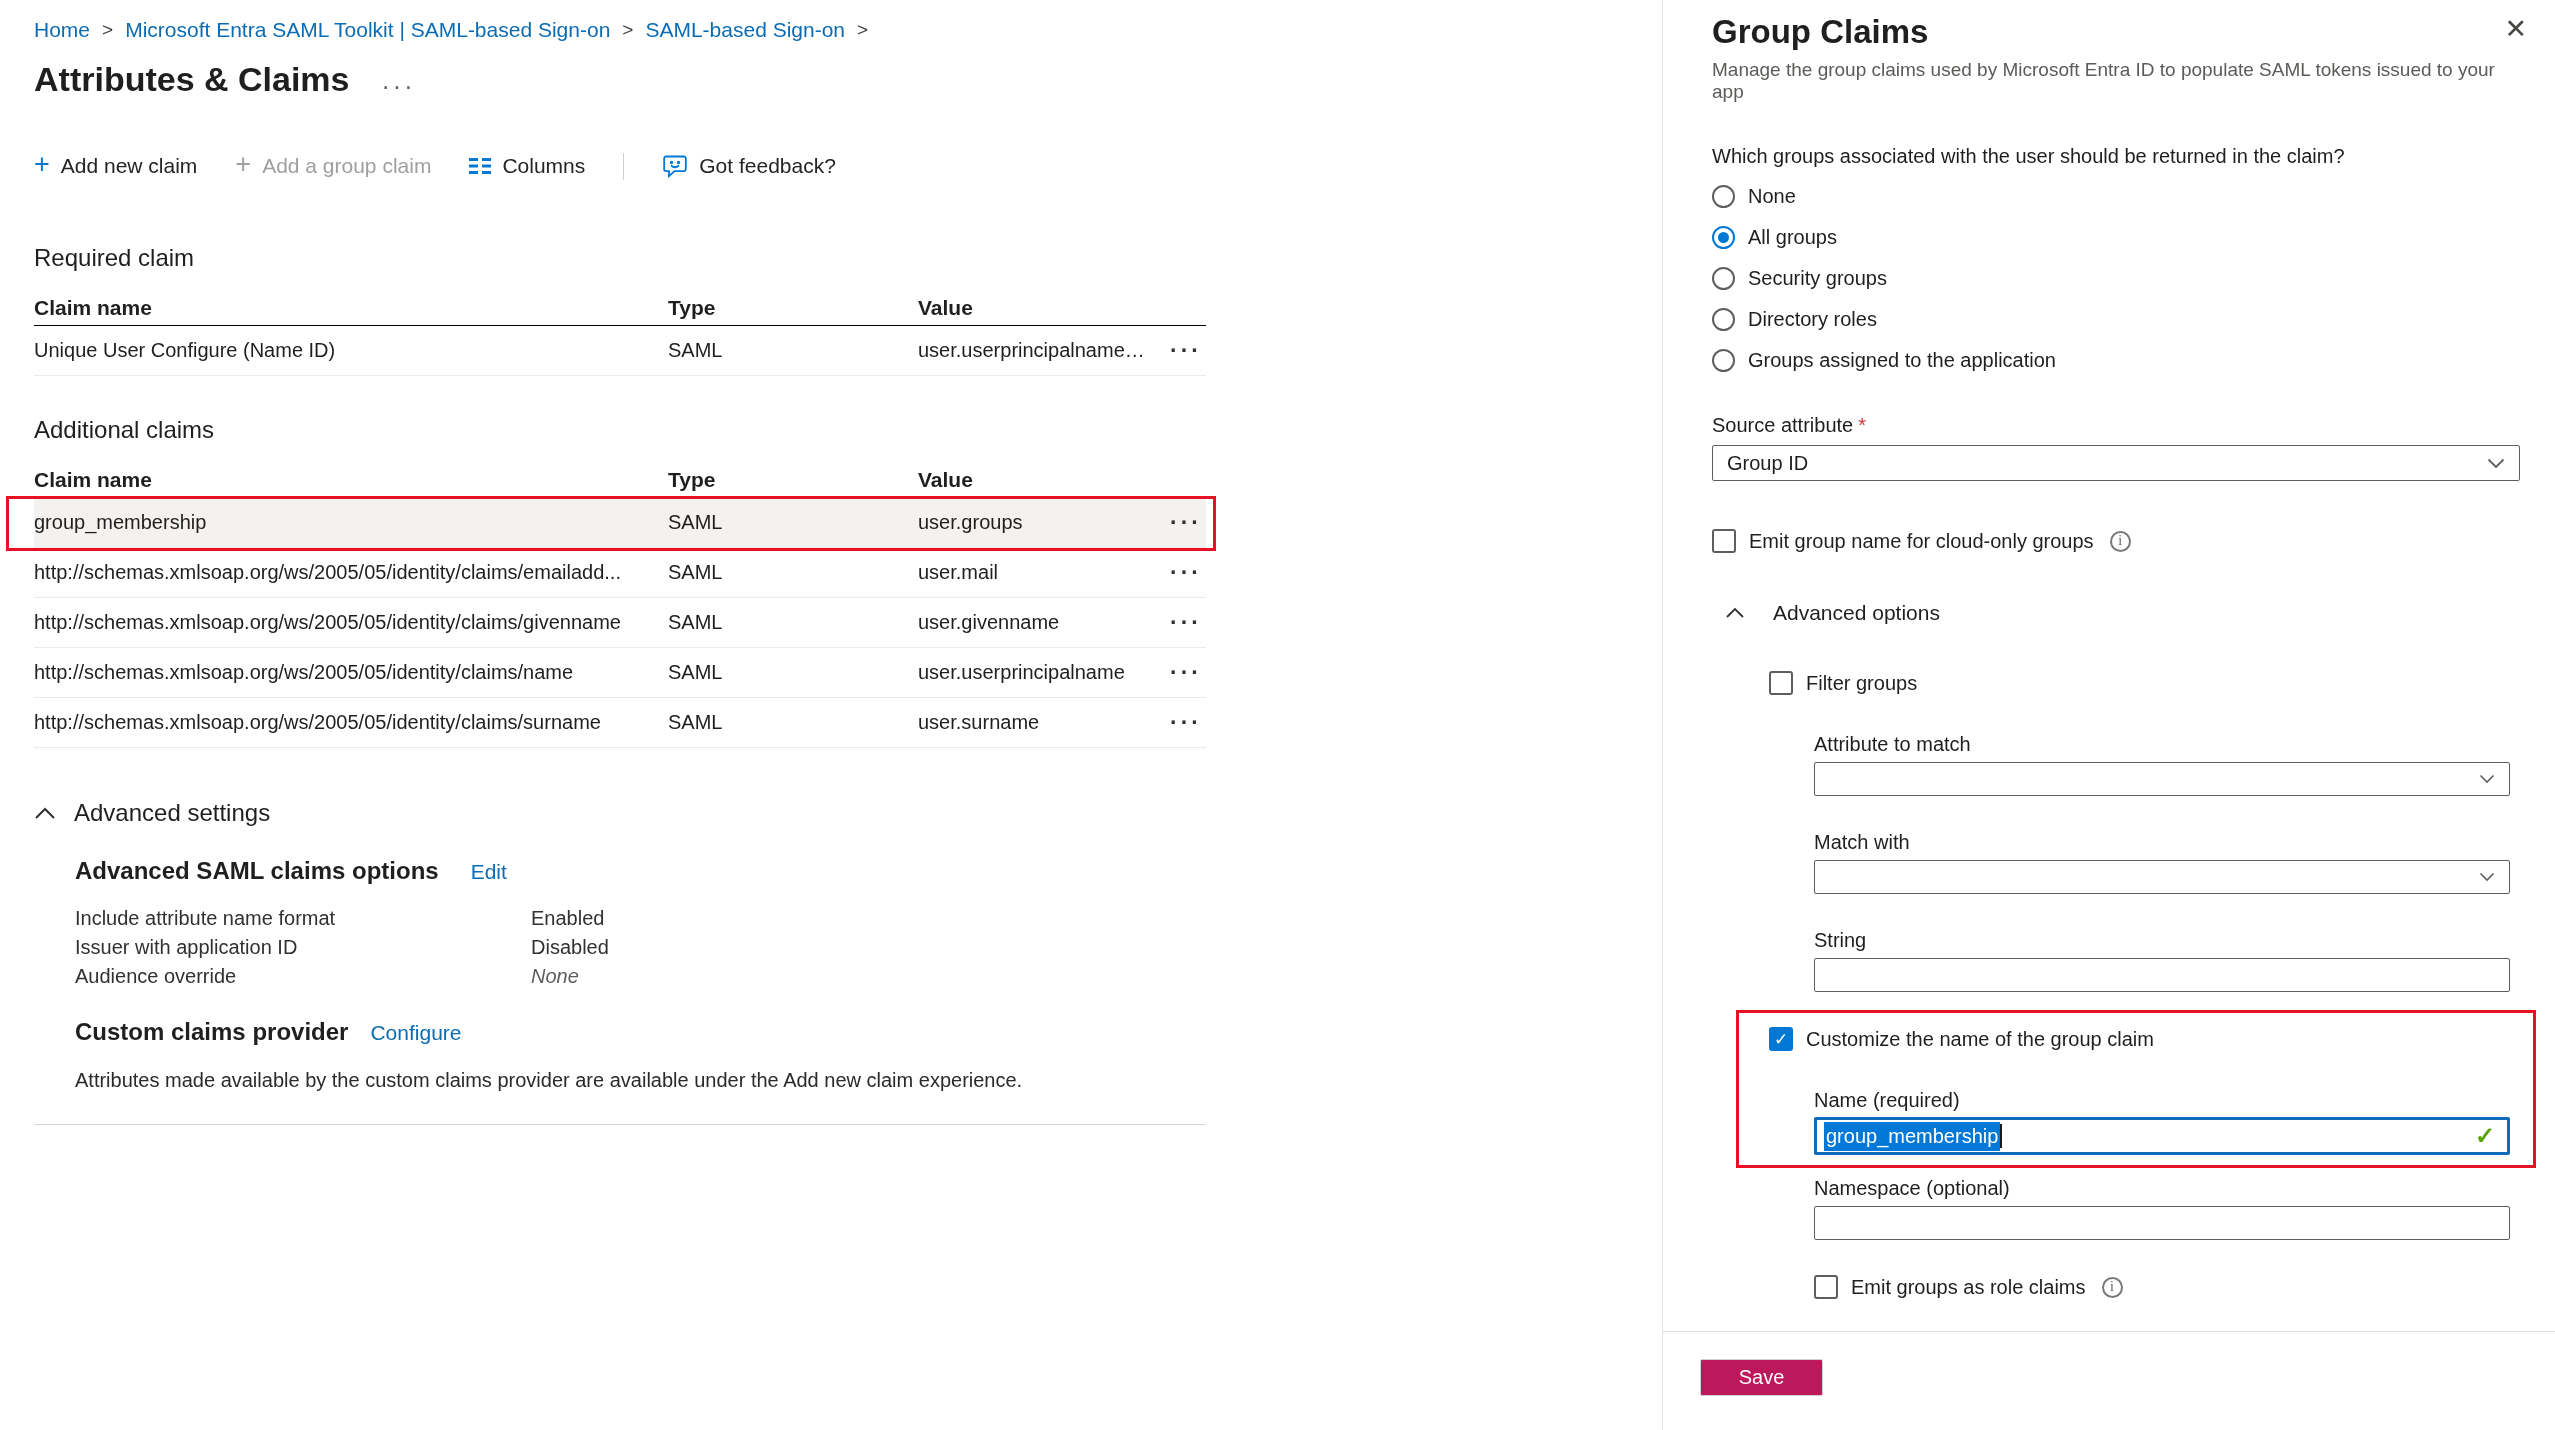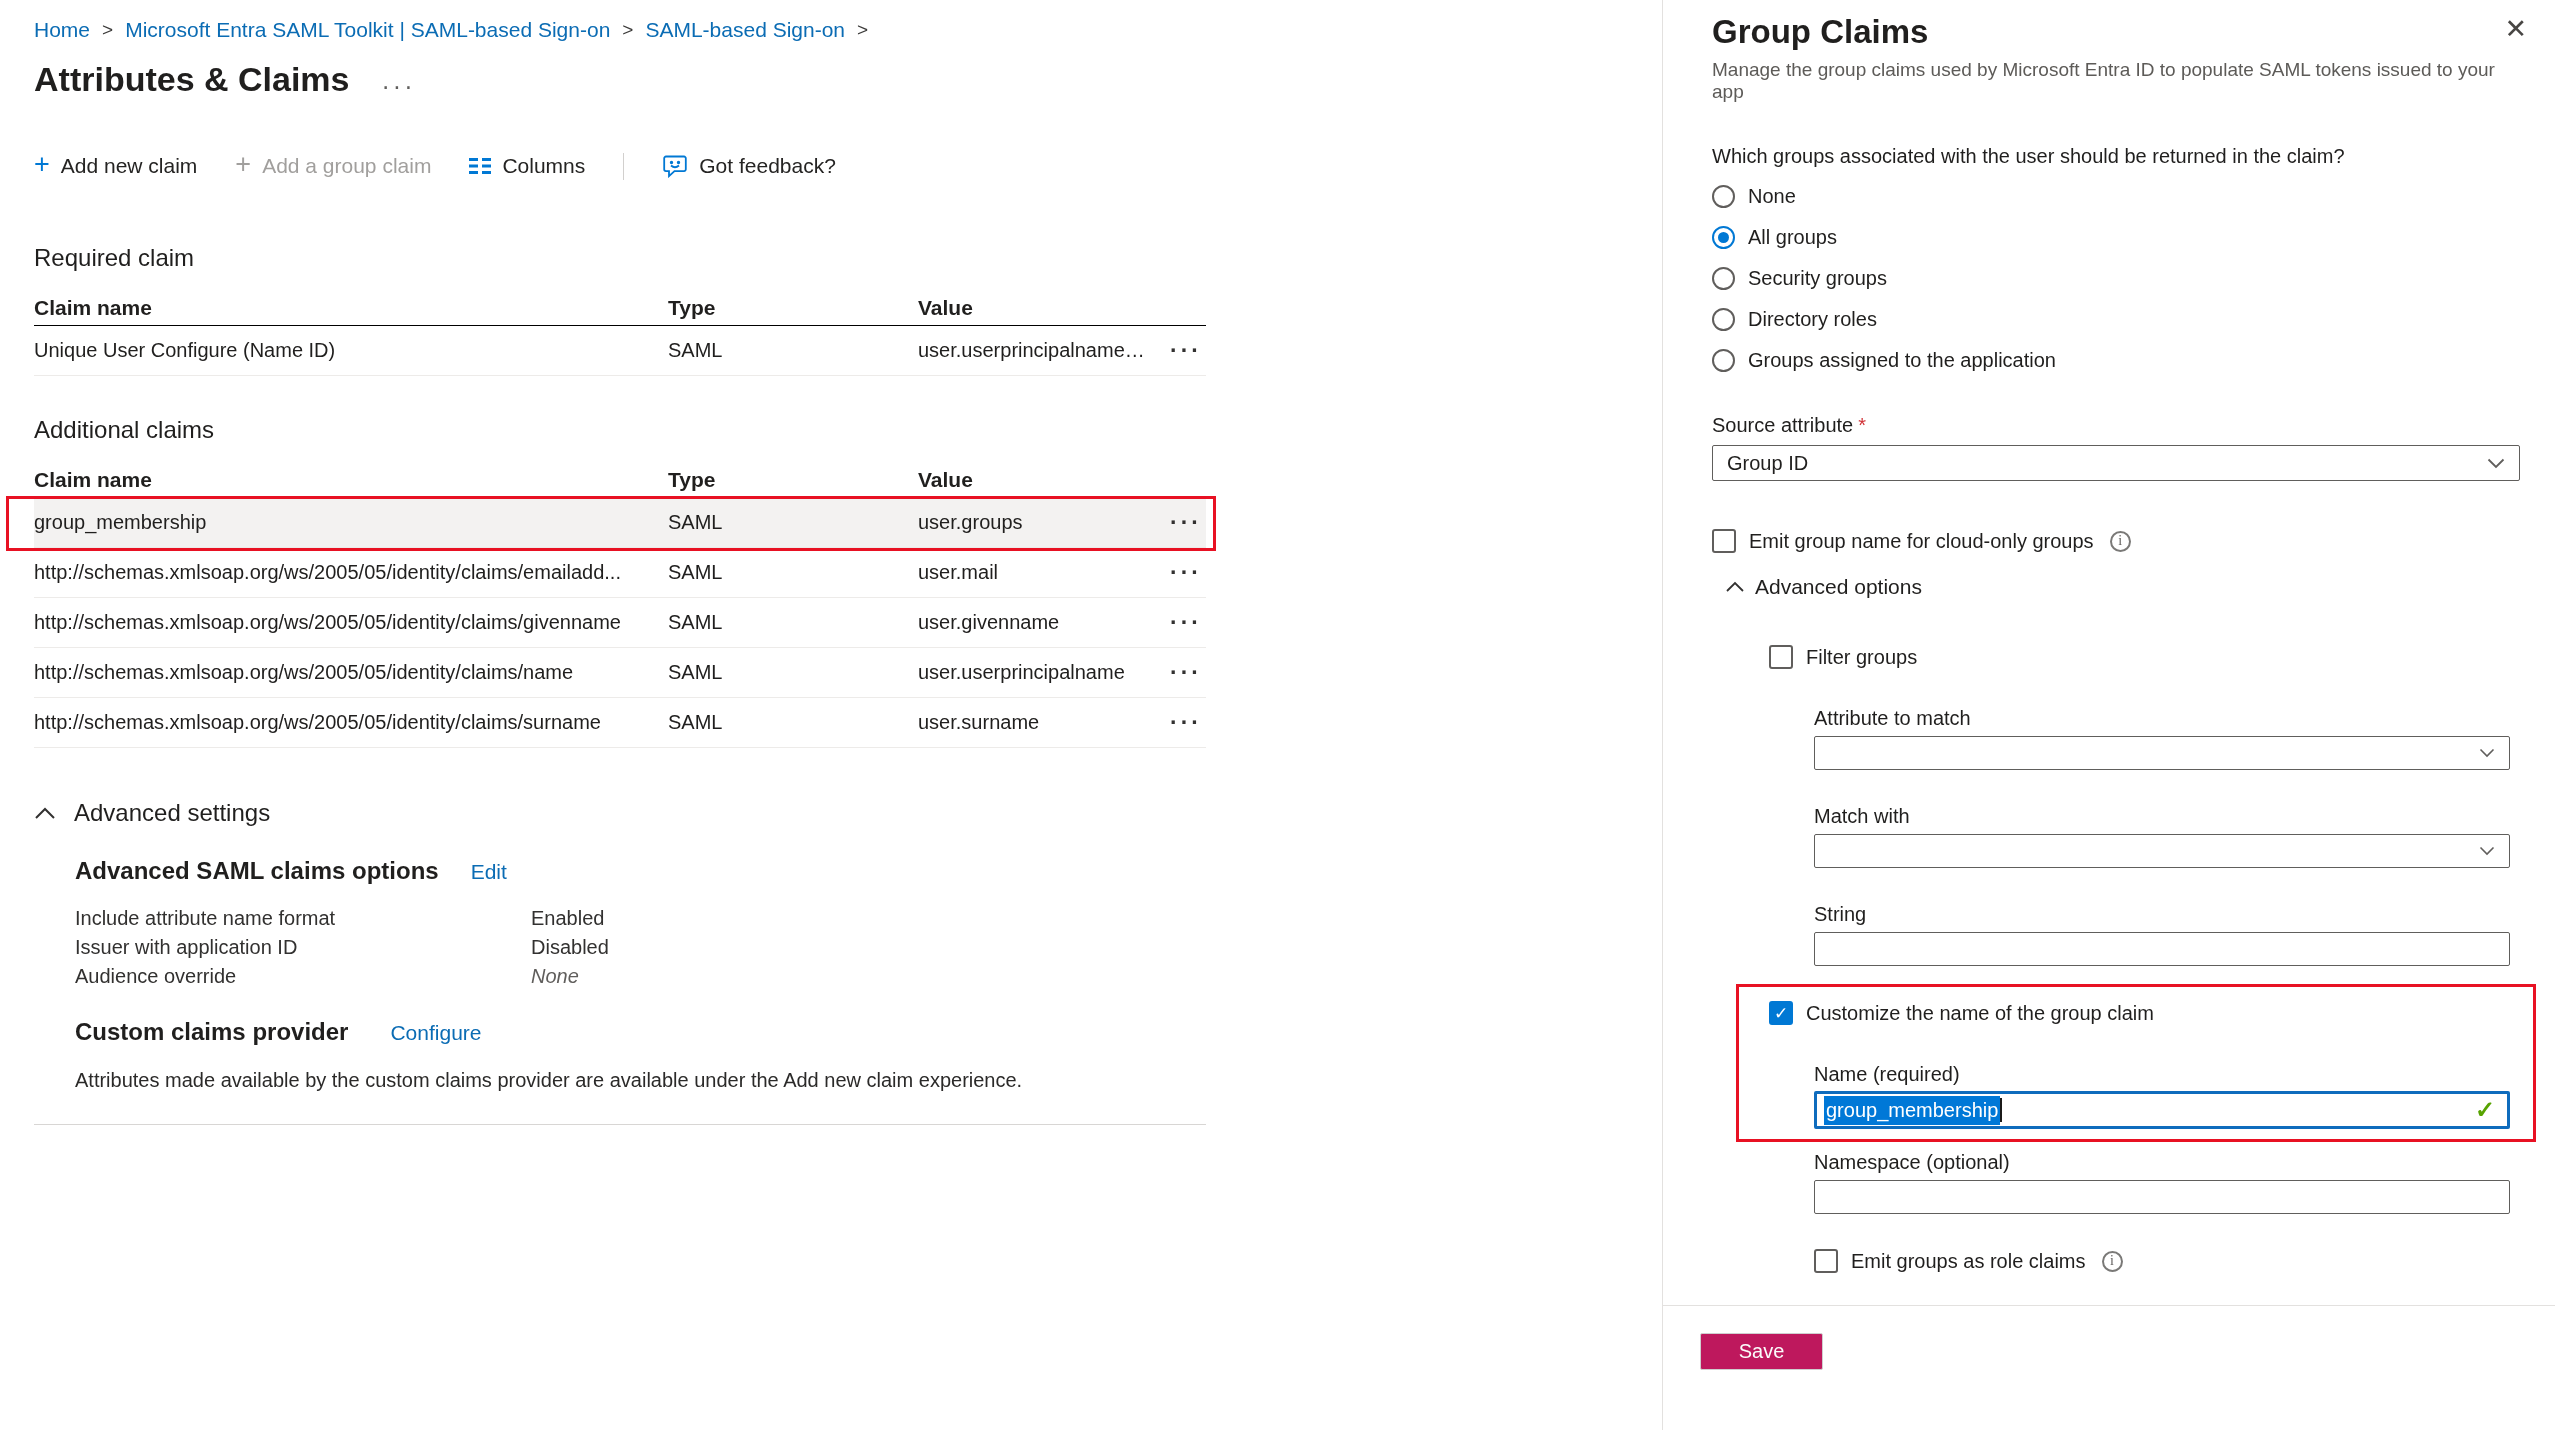--- a/index.html
+++ b/index.html
@@ -43,21 +43,21 @@
   .sel-outline { position:absolute; left:-28px; right:-10px; top:-2px; bottom:-4px; border:3px solid #e81123; pointer-events:none; z-index:2; }
 
   .adv-header { display:flex; align-items:center; gap:18px; margin-top:50px; font-size:24px; cursor:pointer; height:30px; }
   .adv-block { padding-left:41px; }
   .adv-sub-row { display:flex; align-items:baseline; gap:32px; margin-top:29px; height:30px; }
   .adv-sub-title { font-size:24px; font-weight:700; }
   .link { color:#0b6cb4; font-size:21px; cursor:pointer; }
   .kv-list { margin-top:17px; }
   .kv-row { display:grid; grid-template-columns:456px 1fr; height:29px; align-items:center; font-size:20px; color:#323130; }
   .kv-val.italic { font-style:italic; color:#605e5c; }
-  .custom-row { display:flex; align-items:baseline; gap:42px; margin-top:27px; height:30px; }
+  .custom-row { display:flex; align-items:baseline; gap:22px; margin-top:27px; height:30px; }
   .description { margin-top:21px; font-size:20px; color:#2b2a29; }
   .main-hr { margin:32px 0 0 0; border:none; border-top:1px solid #d8d6d4; width:1172px; }
 
   
   .panel { flex:1; border-left:1px solid #e3e1df; padding:13px 35px 0 49px; position:relative; background:#fff; }
   .panel-title { font-size:33px; font-weight:700; margin:0; height:44px; }
   .close-btn { position:absolute; top:16px; right:28px; font-size:27px; color:#484644; cursor:pointer; line-height:1; }
   .panel-sub { margin-top:2px; font-size:19px; color:#5d5b58; }
 
   .question { margin-top:42px; font-size:20px; }
@@ -75,21 +75,21 @@
   .dropdown { height:36px; border:1px solid #605e5c; border-radius:2px; display:flex; align-items:center; justify-content:space-between; padding:0 14px; font-size:20px; background:#fff; cursor:pointer; }
   .source-dropdown { margin-top:8px; width:808px; }
 
   .checkbox-row { display:flex; align-items:center; gap:13px; font-size:20px; height:28px; cursor:pointer; }
   .checkbox { width:24px; height:24px; border:2px solid #605e5c; border-radius:3px; flex:none; display:flex; align-items:center; justify-content:center; background:#fff; color:#fff; font-size:17px; line-height:1; }
   .checkbox.checked { background:#0078d4; border-color:#0078d4; }
   .info-icon { width:21px; height:21px; border:2px solid #7a7977; border-radius:50%; display:flex; align-items:center; justify-content:center; font-size:14px; color:#605e5c; margin-left:3px; flex:none; font-family:"Liberation Serif", serif; }
 
   .emit-name-row { margin-top:46px; }
 
-  .adv-options-header { display:flex; align-items:center; gap:10px; margin-top:18px; padding-left:13px; font-size:21px; height:28px; cursor:pointer; }
+  .adv-options-header { display:flex; align-items:center; gap:28px; margin-top:44px; padding-left:13px; font-size:21px; height:28px; cursor:pointer; }
 
   .filter-row { margin-top:42px; margin-left:57px; }
   .indent2 { margin-left:102px; }
   .field-w { width:696px; }
   .lbl-attr { margin-top:36px; }
   .lbl-match { margin-top:35px; }
   .lbl-string { margin-top:35px; }
   .lbl-name { margin-top:36px; }
   .lbl-ns { margin-top:22px; }
   .small-drop { margin-top:6px; height:34px; }

